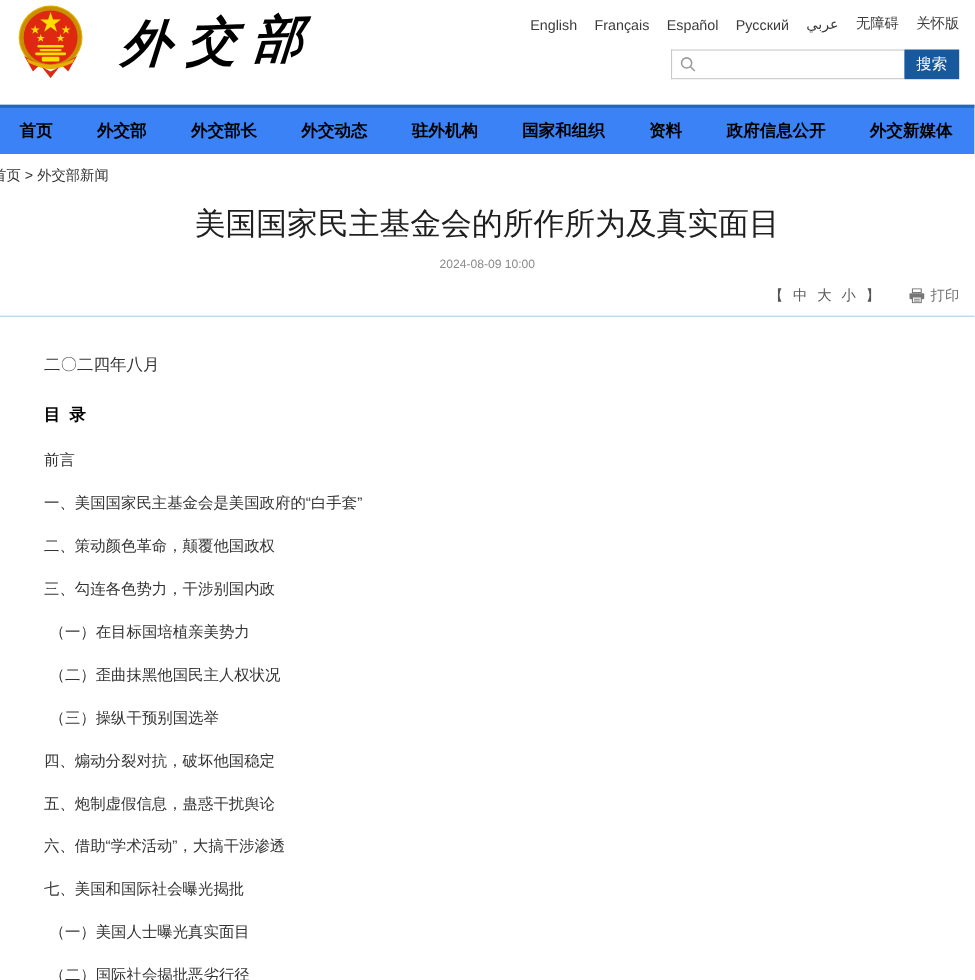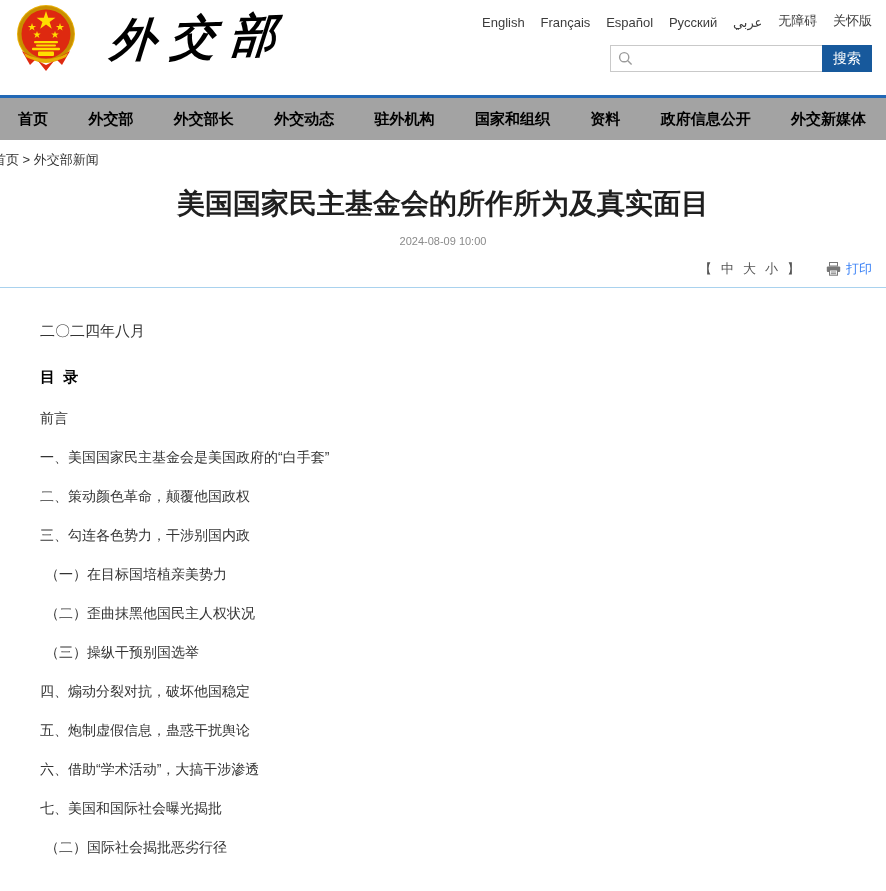--- a/index.html
+++ b/index.html
@@ -29,43 +29,43 @@
   .languages span { cursor: pointer; white-space: nowrap; }
   .search-row { margin-top: 15px; display: flex; justify-content: flex-end; height: 30px; }
   .search-input-wrap { position: relative; width: 212px; height: 27px; border: 1px solid #c9c9c9; border-right: none; background: #fff; }
   .search-input-wrap input { width: 100%; height: 100%; border: none; outline: none; padding: 0 6px 0 28px; font-size: 13px; color:#333; background: transparent; }
   .search-icon { position: absolute; left: 7px; top: 5px; width: 15px; height: 15px; }
   .search-btn { width: 50px; height: 27px; border: none; background: #17599c; color: #fff; font-size: 14px; cursor: pointer; font-family: inherit; }
 
   
   .main-nav {
     border-top: 3px solid #2268b5;
-    height: 45px; background: #a3a3a3;
+    height: 45px; background: #3b82f6;
     display: flex; align-items: center; justify-content: space-between;
     padding: 0 20px 0 18px;
   }
   .main-nav .nav-item { font-size: 15px; font-weight: bold; color: #000; cursor: pointer; white-space: nowrap; }
 
   
   .breadcrumb { position: relative; left: -7px; padding-top: 11px; height: 30px; font-size: 13px; color: #333; cursor: pointer; }
 
   
   .article-head { text-align: center; }
-  .article-title { margin: 16px 40px 0; font-size: 28px; line-height: 36px; font-weight: bold; color: #1f1f1f; }
+  .article-title { margin: 16px 40px 0; font-size: 28px; line-height: 36px; font-weight: normal; color: #1f1f1f; }
   .article-date { margin-top: 13px; font-size: 11px; color: #8a8a8a; }
   .toolbar {
     margin-top: 13px; padding: 0 14px 9px 0;
     border-bottom: 1px solid #a9d2ee;
     display: flex; justify-content: flex-end; align-items: center;
     font-size: 13px; color: #555;
   }
   .fontsize-group { display: flex; align-items: center; gap: 9px; margin-right: 26px; color: #555; }
   .fontsize-group .bracket { color: #555; }
   .fontsize-group .fs-opt { cursor: pointer; }
-  .print-btn { display: flex; align-items: center; gap: 5px; cursor: pointer; color: #3b82f6; }
+  .print-btn { display: flex; align-items: center; gap: 5px; cursor: pointer; color: #737373; }
   .print-icon { width: 15px; height: 14px; }
 
   
   .content { padding: 0 40px; color: #333; }
   .doc-subtitle { margin-top: 34px; font-size: 15px; color: #333; }
   .toc-heading { margin-top: 27px; font-size: 15px; font-weight: bold; color: #000000; letter-spacing: 2px; }
   .toc { margin-top: 24px; }
   .toc p { margin: 0 0 24px 0; font-size: 14px; line-height: 15px; color: #333; }
   .toc p.indent { padding-left: 5px; }
 </style>
@@ -174,17 +174,18 @@
         <p>一、美国国家民主基金会是美国政府的“白手套”</p>
         <p>二、策动颜色革命，颠覆他国政权</p>
         <p>三、勾连各色势力，干涉别国内政</p>
         <p class="indent">（一）在目标国培植亲美势力</p>
         <p class="indent">（二）歪曲抹黑他国民主人权状况</p>
         <p class="indent">（三）操纵干预别国选举</p>
         <p>四、煽动分裂对抗，破坏他国稳定</p>
         <p>五、炮制虚假信息，蛊惑干扰舆论</p>
         <p>六、借助“学术活动”，大搞干涉渗透</p>
         <p>七、美国和国际社会曝光揭批</p>
+        <p class="indent">（一）美国人士曝光真实面目</p>
         <p class="indent">（二）国际社会揭批恶劣行径</p>
       </div>
   </div>
 
 </div>
 
 </body></html>

